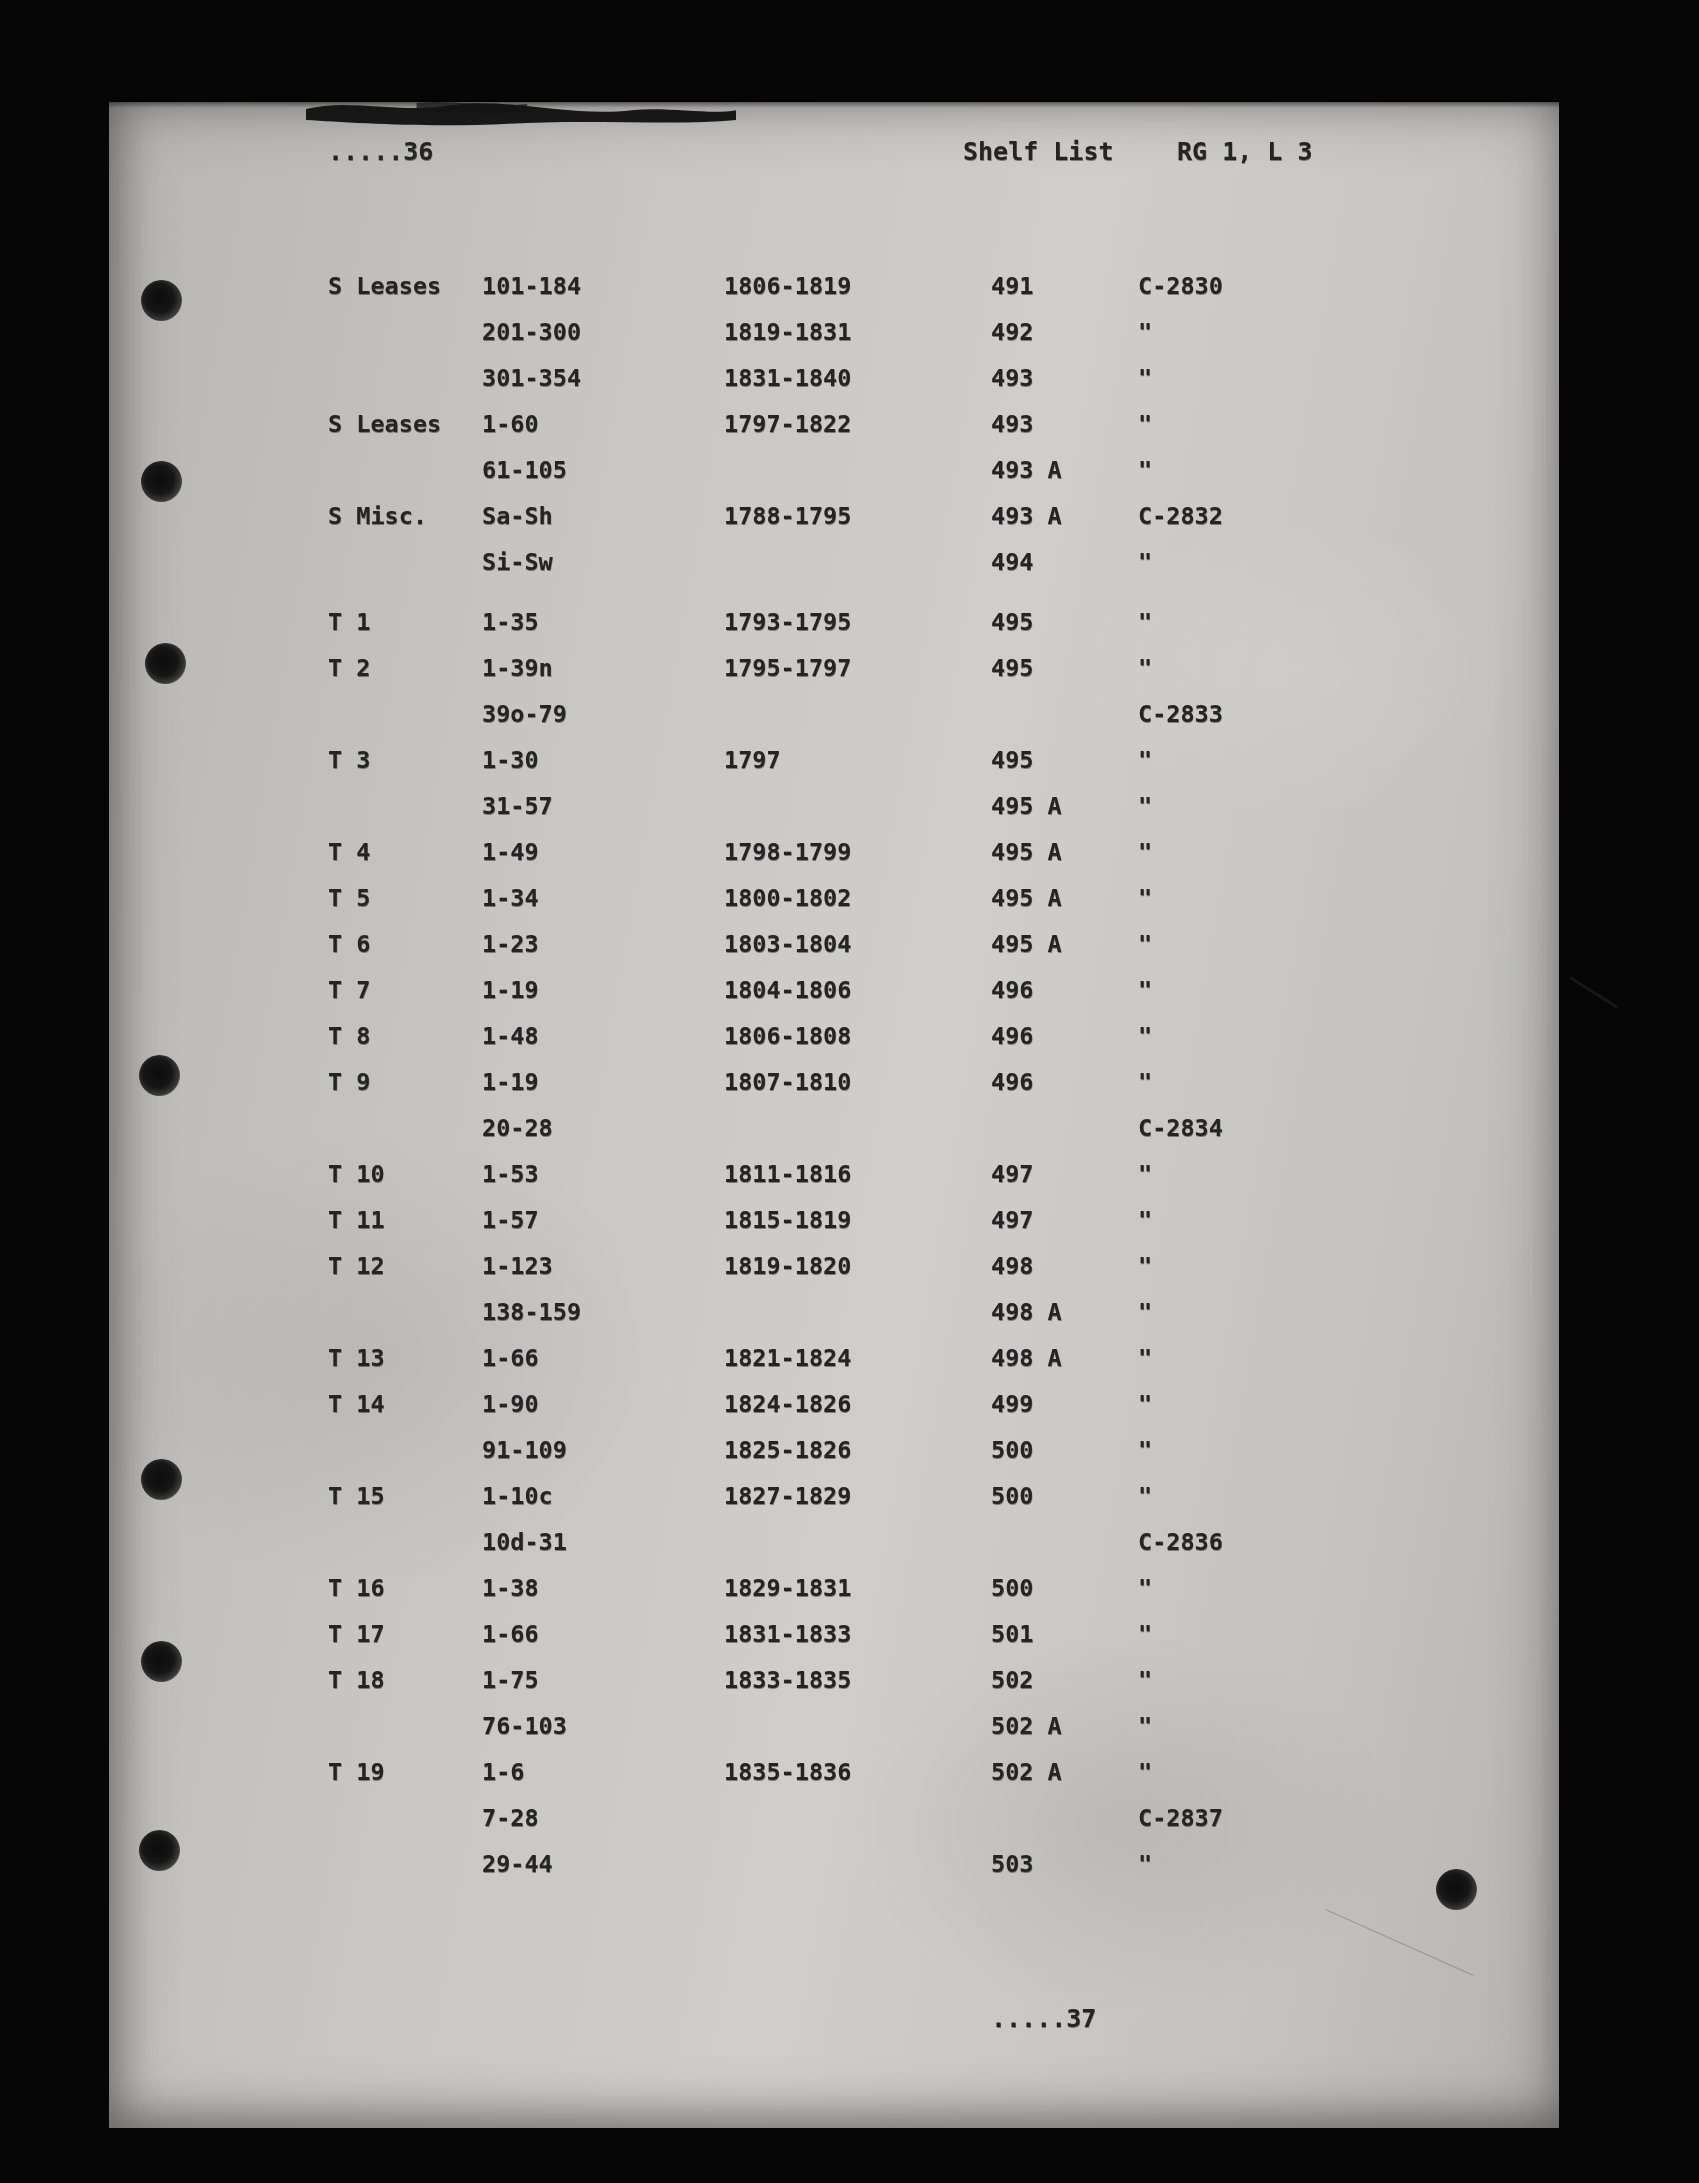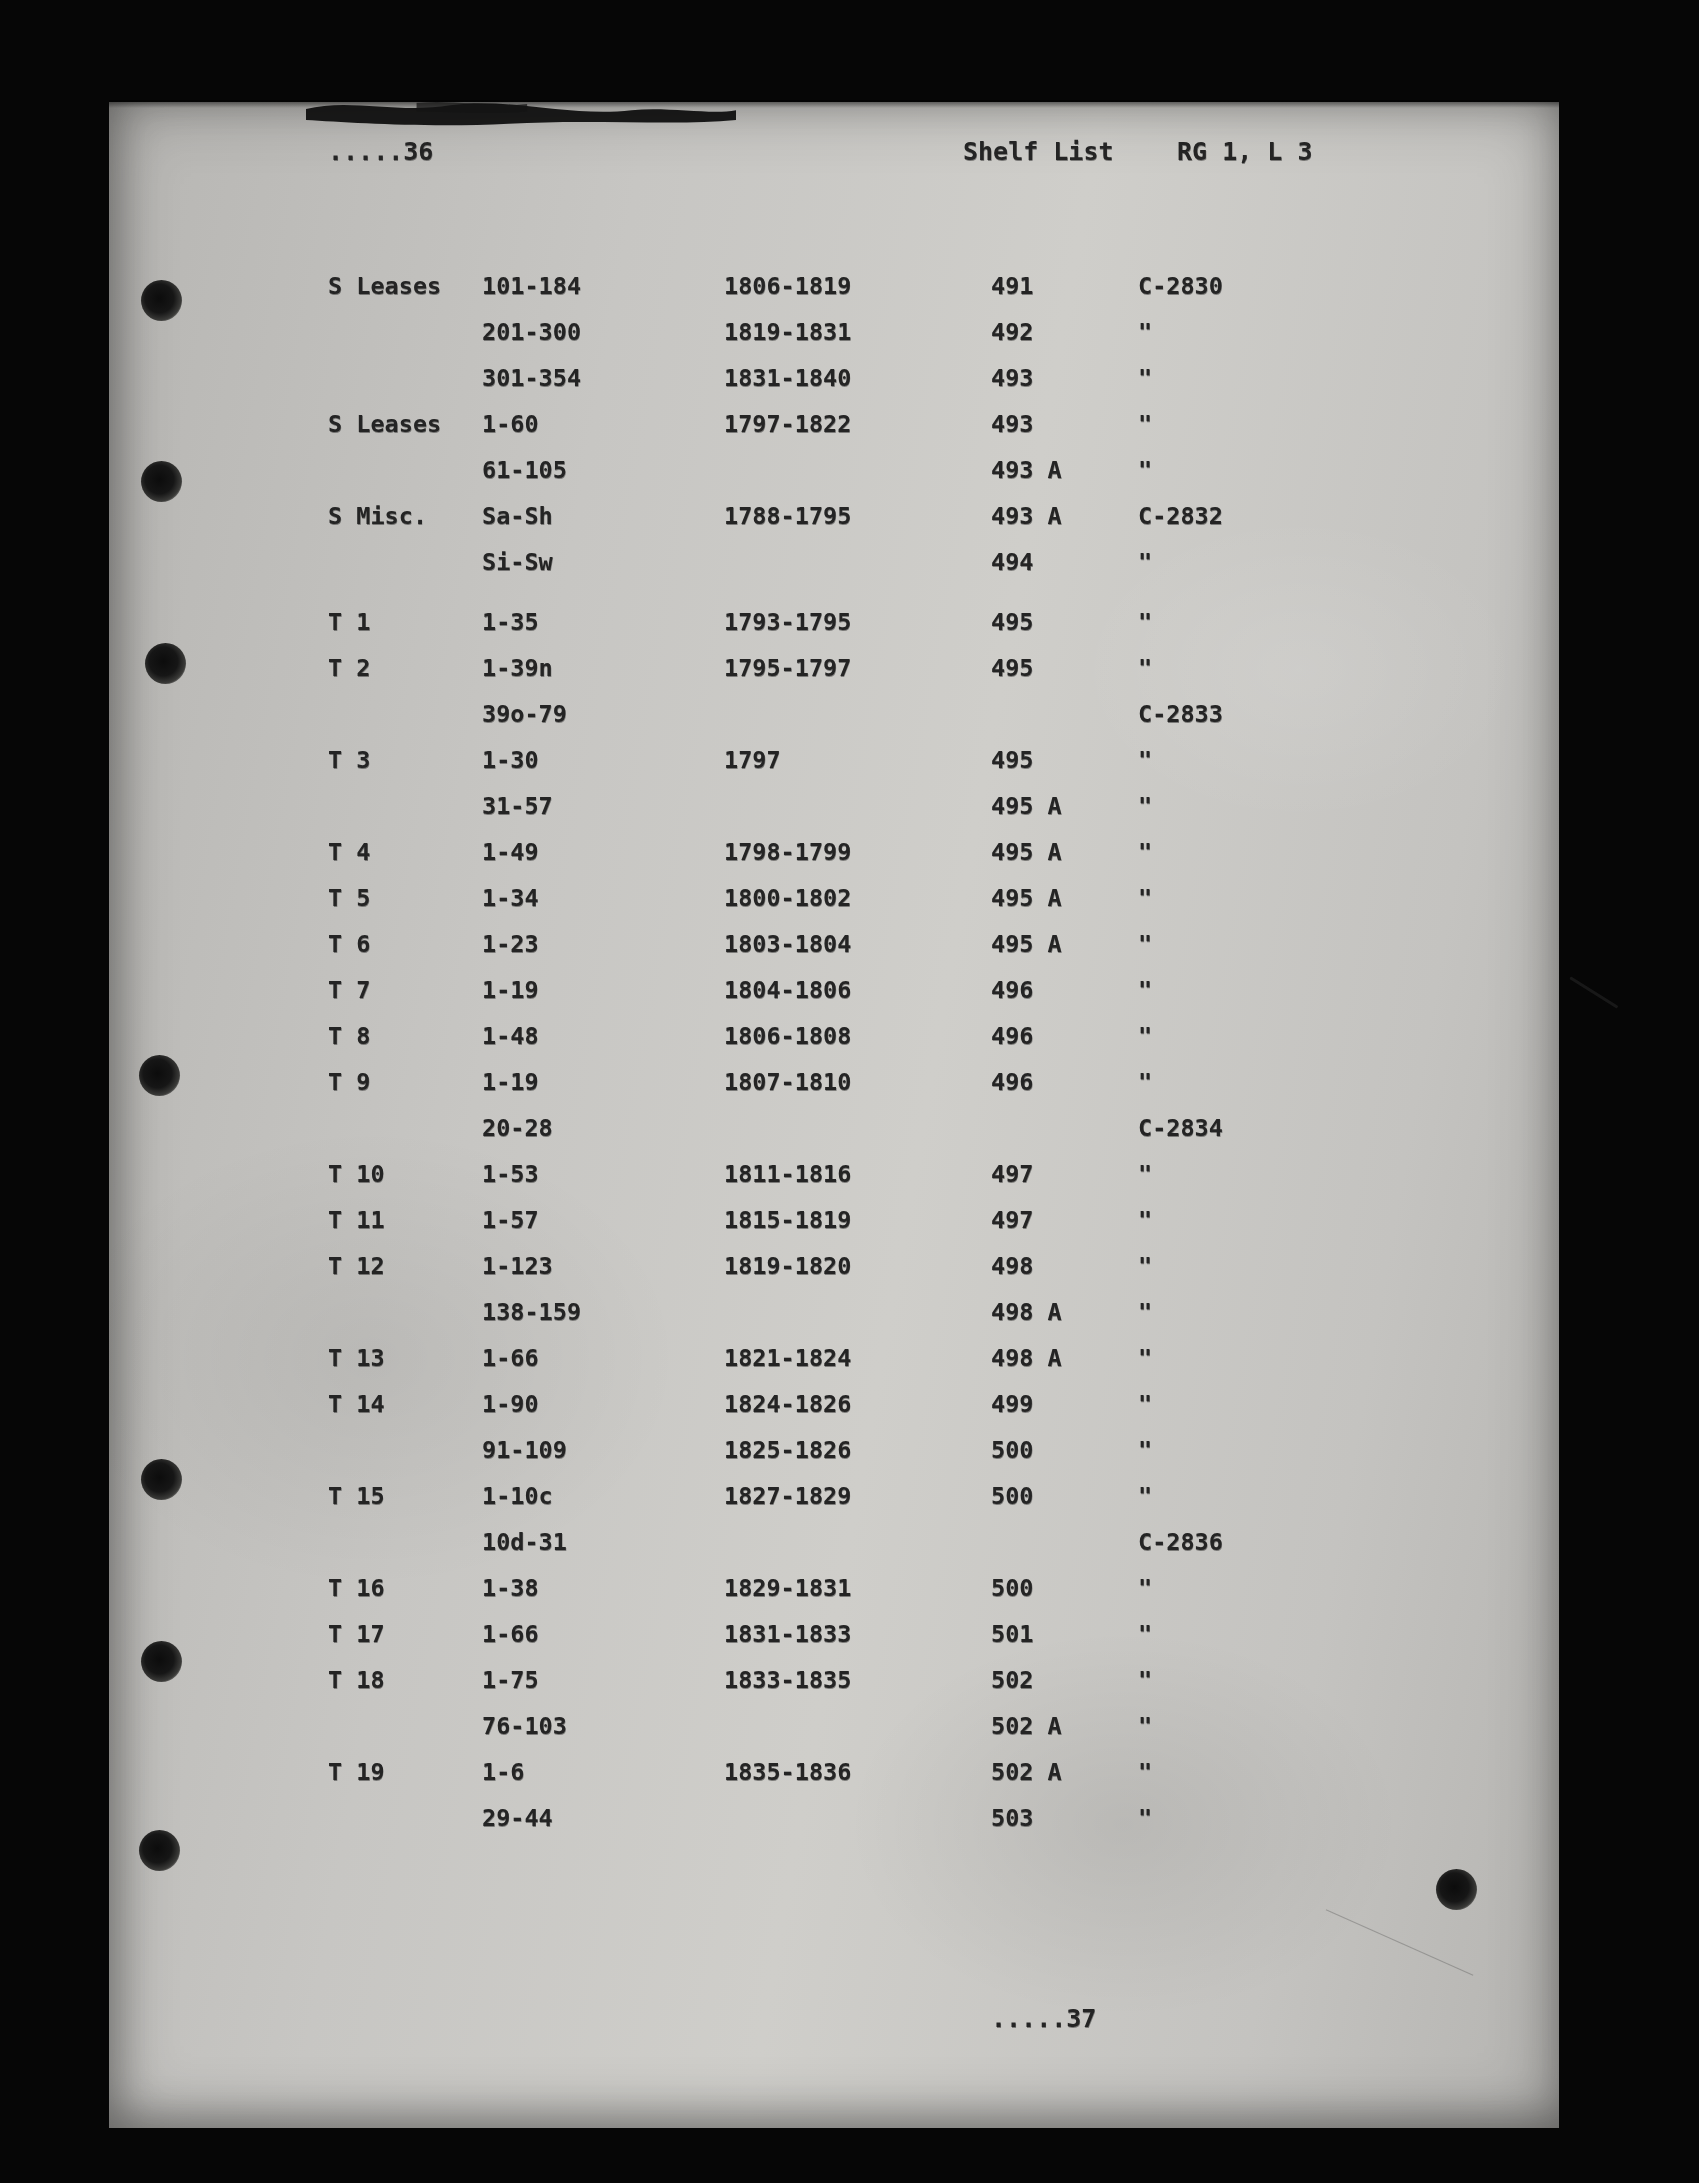--- a/index.html
+++ b/index.html
@@ -317,20 +317,27 @@
   </div>
         <div class="row">
     <span class="cell c1">T 19</span>
     <span class="cell c2">1-6</span>
     <span class="cell c3">1835-1836</span>
     <span class="cell c4">502 A</span>
     <span class="cell c5">"</span>
   </div>
         <div class="row">
     <span class="cell c1"></span>
+    <span class="cell c2">7-28</span>
+    <span class="cell c3"></span>
+    <span class="cell c4"></span>
+    <span class="cell c5">C-2837</span>
+  </div>
+        <div class="row">
+    <span class="cell c1"></span>
     <span class="cell c2">29-44</span>
     <span class="cell c3"></span>
     <span class="cell c4">503</span>
     <span class="cell c5">"</span>
   </div>
       </div>
 
     <div class="footer-line ink">.....37</div>
 
   </div>

